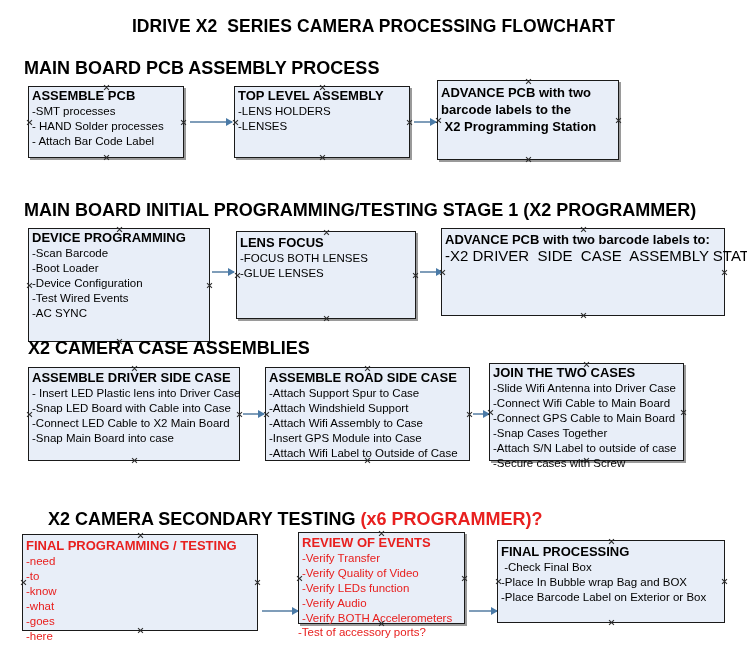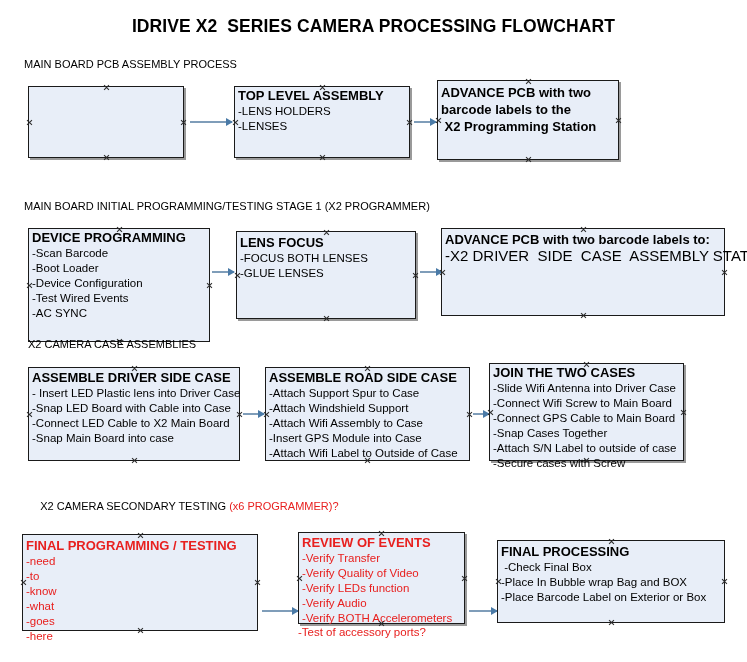--- a/index.html
+++ b/index.html
@@ -26,22 +26,22 @@
     left: 0; top: 16px;
     width: 747px;
     text-align: center;
     font-size: 17.5px;
     font-weight: bold;
     letter-spacing: 0.1px;
     white-space: pre;
   }
   .section-header {
     position: absolute;
-    font-size: 11px;
-    font-weight: normal;
+    font-size: 18px;
+    font-weight: bold;
     white-space: pre;
   }
   .section-header .accent {
     color: #e8201f;
   }
   .box {
     position: absolute;
     box-sizing: border-box;
     background: #e8eef8;
     border: 1px solid #1a1a1a;
@@ -128,20 +128,26 @@
 </head>
 <body>
 
 <div id="canvas">
 
   <div class="title">IDRIVE X2  SERIES CAMERA PROCESSING FLOWCHART</div>
 
   <div class="section-header" style="left:24px; top:58px;">MAIN BOARD PCB ASSEMBLY PROCESS</div>
 
   <div class="box" style="left:28px; top:86px; width:156px; height:72px;">
+    <div class="box-inner">
+      <div class="box-title">ASSEMBLE PCB</div>
+      <div class="box-line">-SMT processes</div>
+      <div class="box-line">- HAND Solder processes</div>
+      <div class="box-line">- Attach Bar Code Label</div>
+    </div>
     <span class="handle" style="left:50%; top:0;"></span>
     <span class="handle" style="left:50%; top:100%;"></span>
     <span class="handle" style="left:0; top:50%;"></span>
     <span class="handle" style="left:100%; top:50%;"></span>
   </div>
 
   <div class="arrow" style="left:190px; top:121px; width:42px;">
     <span class="shaft"></span>
     <span class="head"></span>
   </div>
@@ -263,21 +269,21 @@
 
   <div class="arrow" style="left:473px; top:413px; width:16px;">
     <span class="shaft"></span>
     <span class="head"></span>
   </div>
 
   <div class="box" style="left:489px; top:363px; width:195px; height:98px;">
     <div class="box-inner" style="top:1px;">
       <div class="box-title">JOIN THE TWO CASES</div>
       <div class="box-line">-Slide Wifi Antenna into Driver Case</div>
-      <div class="box-line">-Connect Wifi Screw to Main Board</div>
+      <div class="box-line">-Connect Wifi Cable to Main Board</div>
       <div class="box-line">-Connect GPS Cable to Main Board</div>
       <div class="box-line">-Snap Cases Together</div>
       <div class="box-line">-Attach S/N Label to outside of case</div>
       <div class="box-line">-Secure cases with Screw</div>
     </div>
     <span class="handle" style="left:50%; top:0;"></span>
     <span class="handle" style="left:50%; top:100%;"></span>
     <span class="handle" style="left:0; top:50%;"></span>
     <span class="handle" style="left:100%; top:50%;"></span>
   </div>

